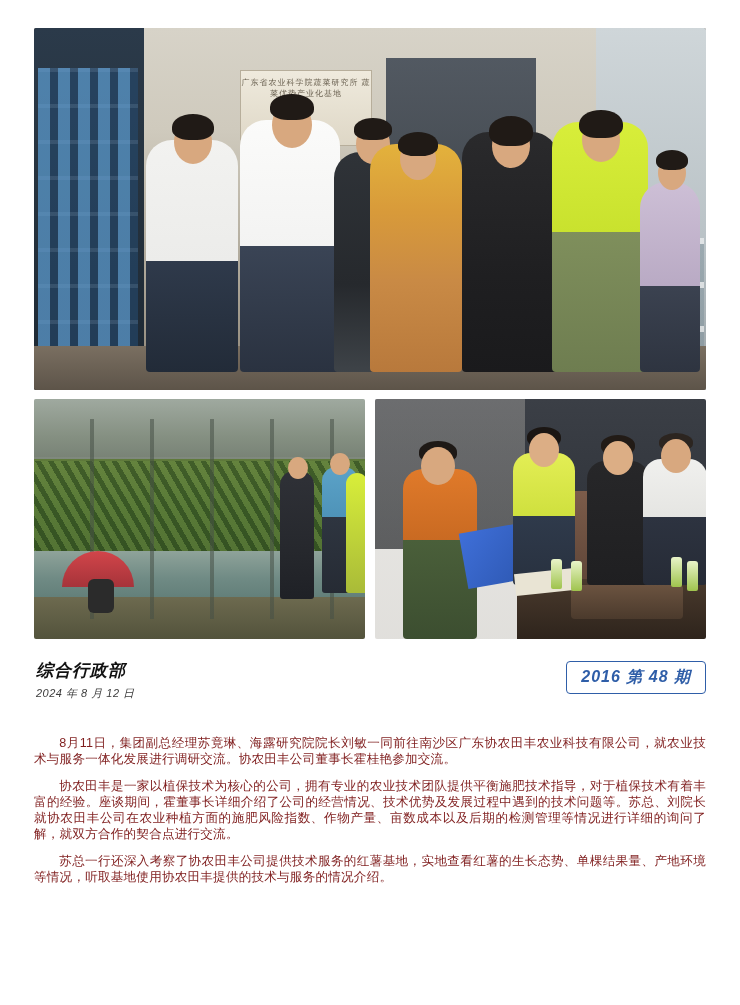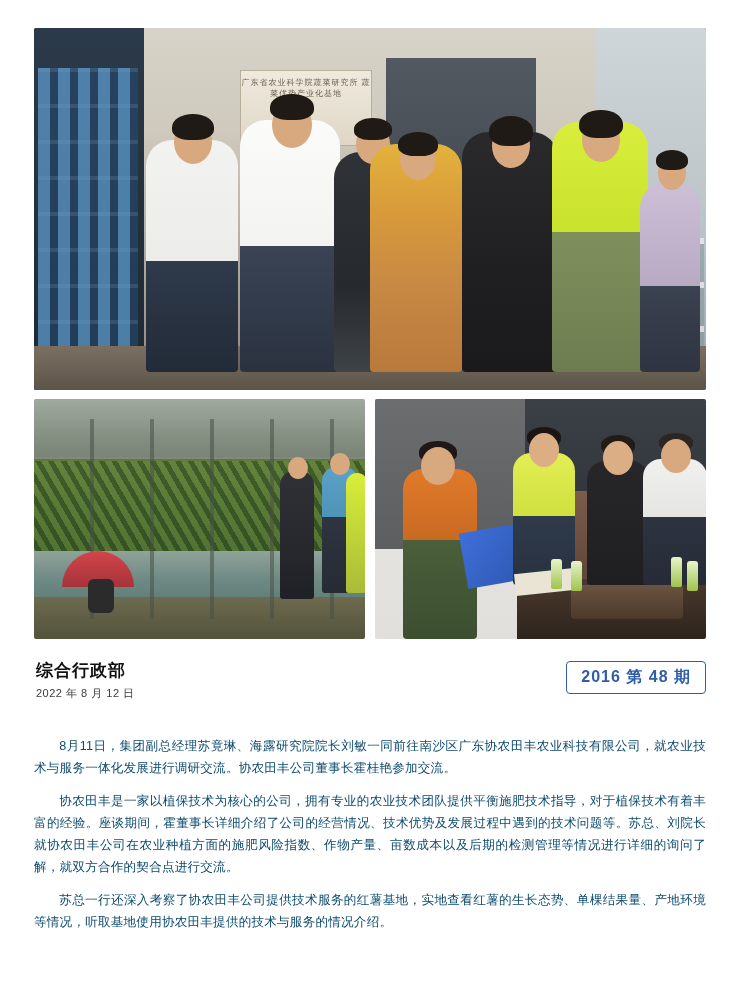--- a/index.html
+++ b/index.html
@@ -150,20 +150,21 @@
   .bottle { position:absolute; width:11px; height:30px; border-radius:3px 3px 2px 2px;
     background:linear-gradient(180deg,#e9f4c9,#9fc34d); }
 
   
   .meta-row {
     margin-top: 20px;
     height: 48px;
     display: flex;
     align-items: flex-start;
     justify-content: space-between;
+    font-style: italic;
   }
   .dept-block { padding-left: 2px; }
   .dept-name {
     font-family: "DejaVu Sans", "Liberation Sans", sans-serif;
     font-size: 17px;
     font-weight: 700;
     color: #111;
     letter-spacing: 1px;
     line-height: 22px;
   }
@@ -206,22 +207,22 @@
     font-size: 15.5px;
     font-weight: 700;
     color: #0d0d0d;
     letter-spacing: .2px;
     line-height: 22px;
   }
   .body-text { margin-top: 14px; }
   .body-text p {
     margin: 0 0 11px 0;
     font-size: 12.6px;
-    line-height: 22px;
-    color: #0c4a6e;
+    line-height: 16px;
+    color: #7f1d1d;
     text-align: justify;
     text-indent: 2em;
     letter-spacing: .2px;
   }
 </style>
 </head>
 <body>
 
 <div class="page">
 
@@ -308,21 +309,21 @@
       <div class="bottle" style="left:176px; top:160px;"></div>
       <div class="bottle" style="left:196px; top:162px;"></div>
       <div class="bottle" style="left:296px; top:158px;"></div>
       <div class="bottle" style="left:312px; top:162px;"></div>
     </div>
   </div>
 
   <div class="meta-row">
     <div class="dept-block">
       <div class="dept-name">综合行政部</div>
-      <div class="dept-date">2022 年 8 月 12 日</div>
+      <div class="dept-date">2024 年 8 月 12 日</div>
     </div>
     <div class="issue-badge">2016  第 48 期</div>
   </div>
 
   <div class="article">
     <div class="body-text">
       <p>8月11日，集团副总经理苏竟琳、海露研究院院长刘敏一同前往南沙区广东协农田丰农业科技有限公司，就农业技术与服务一体化发展进行调研交流。协农田丰公司董事长霍桂艳参加交流。</p>
       <p>协农田丰是一家以植保技术为核心的公司，拥有专业的农业技术团队提供平衡施肥技术指导，对于植保技术有着丰富的经验。座谈期间，霍董事长详细介绍了公司的经营情况、技术优势及发展过程中遇到的技术问题等。苏总、刘院长就协农田丰公司在农业种植方面的施肥风险指数、作物产量、亩数成本以及后期的检测管理等情况进行详细的询问了解，就双方合作的契合点进行交流。</p>
       <p>苏总一行还深入考察了协农田丰公司提供技术服务的红薯基地，实地查看红薯的生长态势、单棵结果量、产地环境等情况，听取基地使用协农田丰提供的技术与服务的情况介绍。</p>
     </div>

